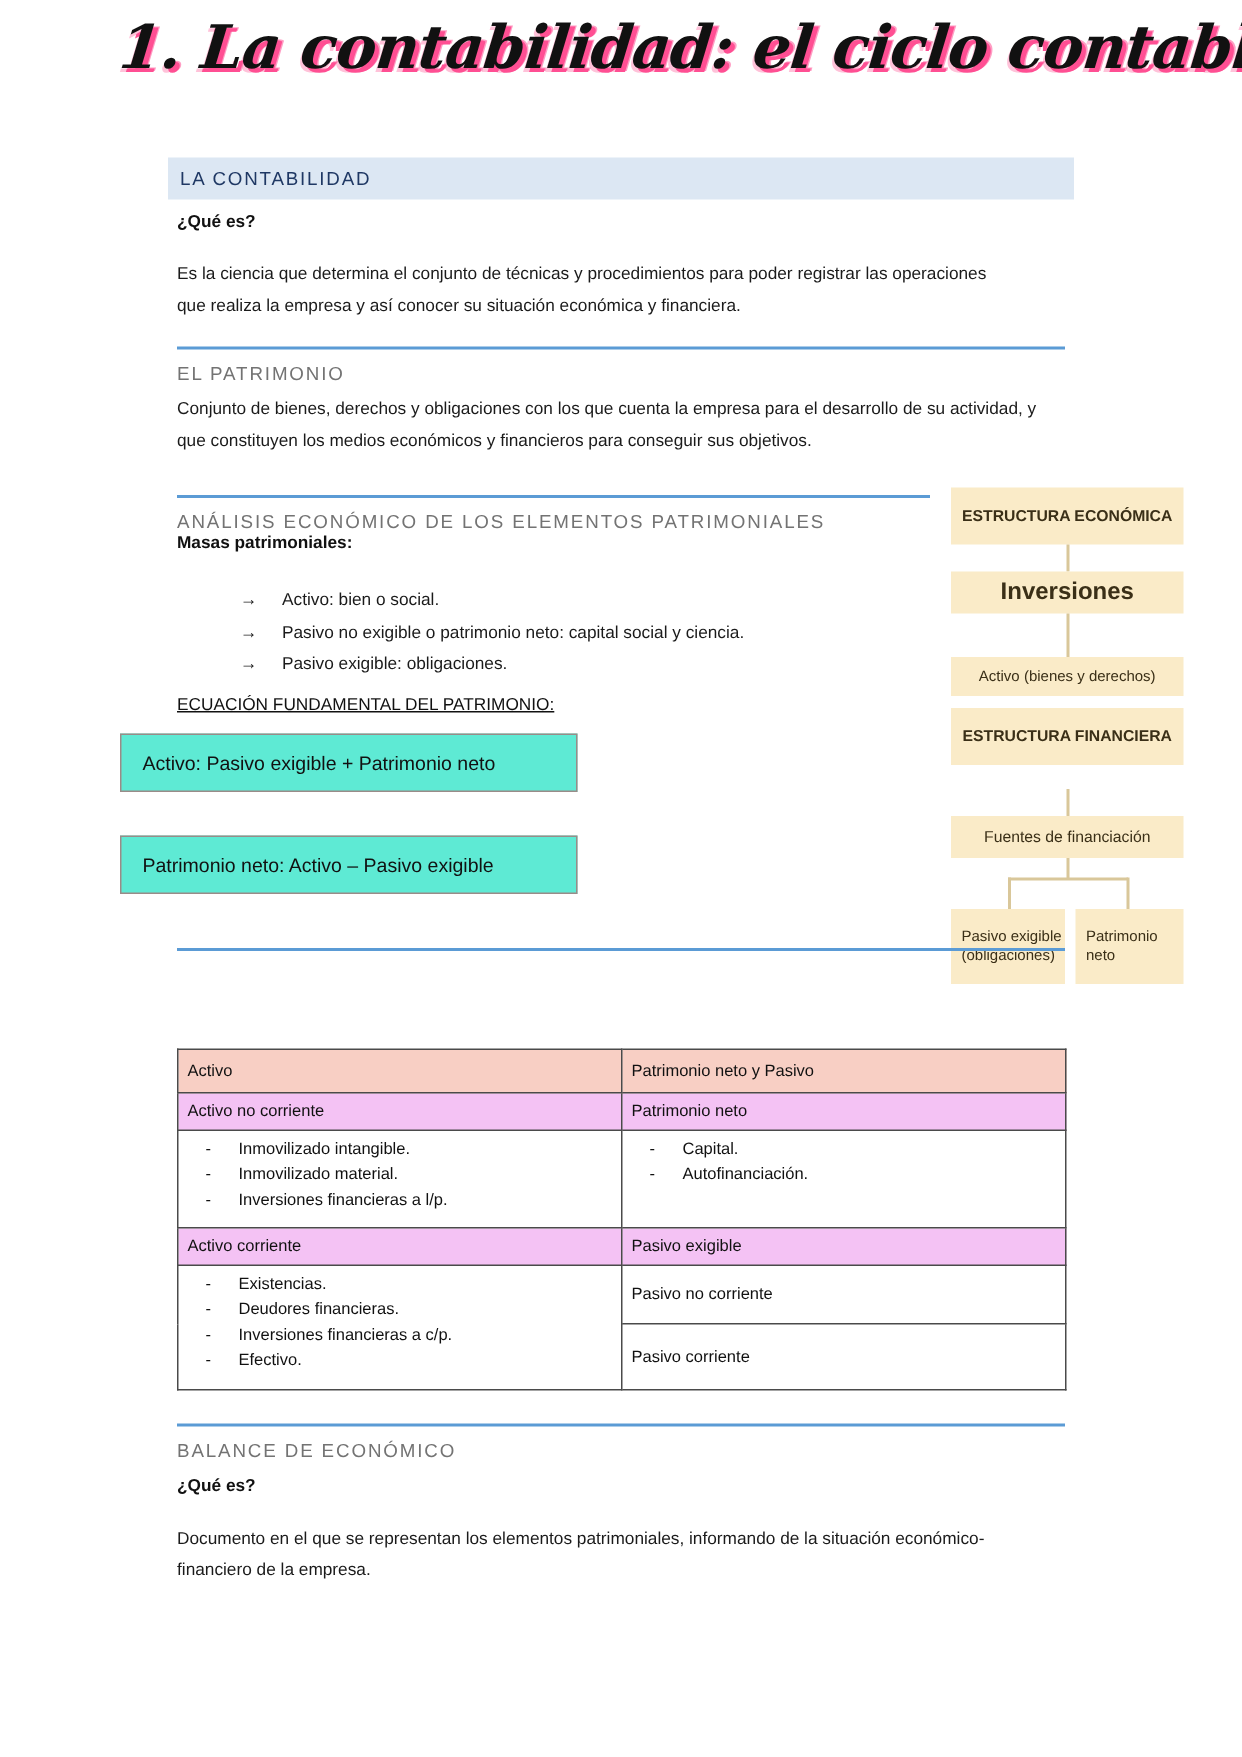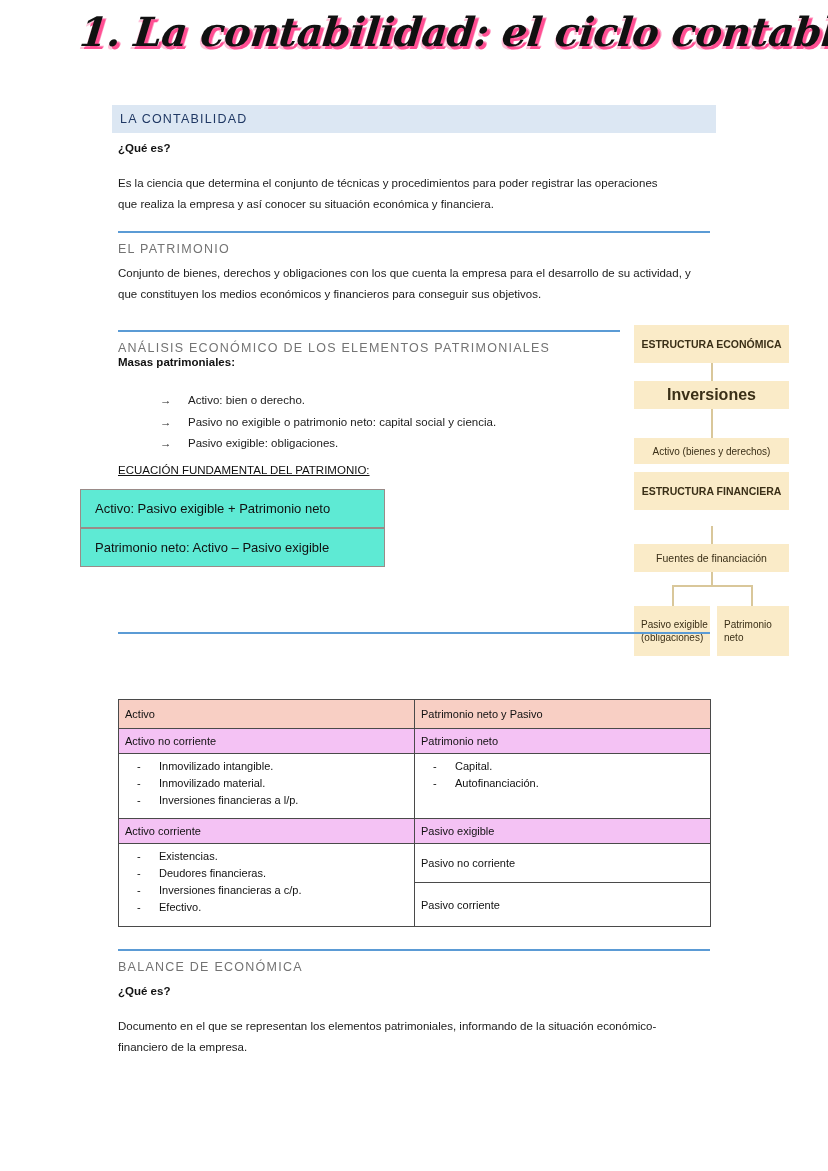--- a/index.html
+++ b/index.html
@@ -208,36 +208,36 @@
   <div class="sec" style="top:330px; width:502px;">
     <div class="rule"></div>
     <div class="sec-title">ANÁLISIS ECONÓMICO DE LOS ELEMENTOS PATRIMONIALES</div>
   </div>
 
   <div class="qlabel" style="top:356px;">Masas patrimoniales:</div>
 
   <div class="arrow-list" style="top:390px;">
     <div class="arrow-row">
       <span class="arrow-mark">→</span>
-      <span>Activo: bien o derecho.</span>
+      <span>Activo: bien o social.</span>
     </div>
     <div class="arrow-row">
       <span class="arrow-mark">→</span>
       <span>Pasivo no exigible o patrimonio neto: capital social y ciencia.</span>
     </div>
     <div class="arrow-row">
       <span class="arrow-mark">→</span>
       <span>Pasivo exigible: obligaciones.</span>
     </div>
   </div>
 
   <div class="eq-label" style="top:464px;">ECUACIÓN FUNDAMENTAL DEL PATRIMONIO:</div>
 
   <div class="eqbox" style="top:489px;">Activo: Pasivo exigible + Patrimonio neto</div>
-  <div class="eqbox" style="top:528px;text-align:center;">Patrimonio neto: Activo – Pasivo exigible</div>
+  <div class="eqbox" style="top:557px;text-align:center;">Patrimonio neto: Activo – Pasivo exigible</div>
 
   <div class="diagram">
 
     <div class="dbox center bold" style="left:0; top:0; width:155px; height:38px; font-size:10.5px;">ESTRUCTURA ECONÓMICA</div>
     <div class="connector" style="left:77px; top:38px; width:1.5px; height:18px;"></div>
     <div class="dbox center bold" style="left:0; top:56px; width:155px; height:28px; font-size:16px;">Inversiones</div>
     <div class="connector" style="left:77px; top:84px; width:1.5px; height:29px;"></div>
     <div class="dbox center" style="left:0; top:113px; width:155px; height:26px; font-size:10px;">Activo (bienes y derechos)</div>
 
     <div class="dbox center bold" style="left:0; top:147px; width:155px; height:38px; font-size:10.5px;">ESTRUCTURA FINANCIERA</div>
@@ -327,18 +327,18 @@
         <td class="plain mid" style="height:30px;">Pasivo no corriente</td>
       </tr>
       <tr>
         <td class="plain mid" style="height:34px;">Pasivo corriente</td>
       </tr>
     </tbody>
   </table>
 
   <div class="sec" style="top:949px; width:592px;">
     <div class="rule"></div>
-    <div class="sec-title">BALANCE DE ECONÓMICA</div>
+    <div class="sec-title">BALANCE DE ECONÓMICO</div>
   </div>
   <div class="qlabel" style="top:985px;">¿Qué es?</div>
   <div class="para" style="top:1016px; width:560px;">Documento en el que se representan los elementos patrimoniales, informando de la situación económico-financiero de la empresa.</div>
 
 </div>
 
 </body></html>

